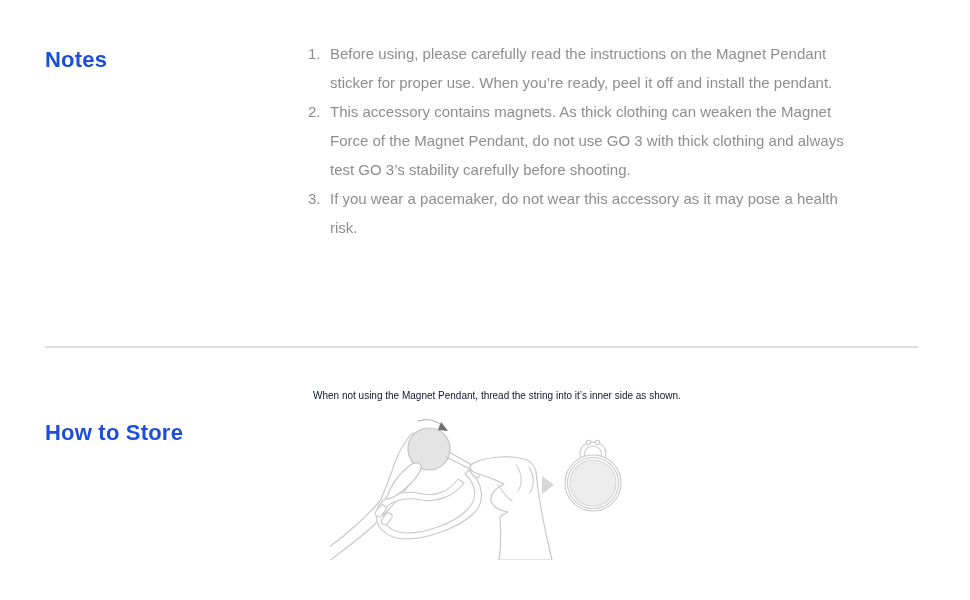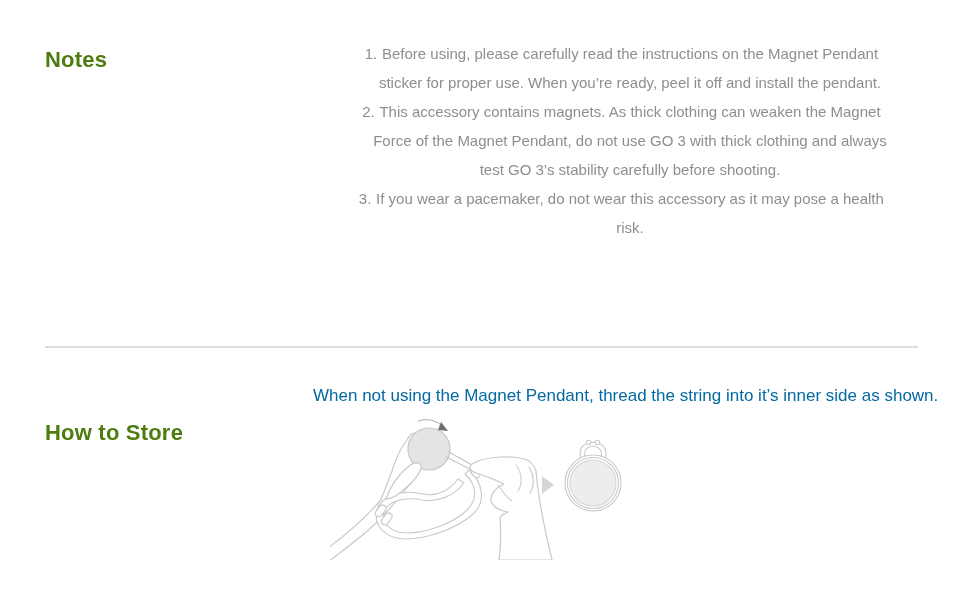--- a/index.html
+++ b/index.html
@@ -8,41 +8,40 @@
     position: relative;
     font-family: "Liberation Sans", "DejaVu Sans", sans-serif;
     color: #8e8e8e;
   }
   .section-heading {
     position: absolute;
     left: 45px;
     font-size: 22px;
     line-height: 26px;
     font-weight: bold;
-    color: #4d7c0f;
+    color: #1d4ed8;
     letter-spacing: 0.2px;
     white-space: nowrap;
   }
   #notes-heading { top: 47px; }
   #store-heading { top: 384px; margin-top: 36px; }
 
   ol.notes-list {
     position: absolute;
     left: 308px;
     top: 39px;
     width: 622px;
     list-style: none;
     font-size: 15px;
     line-height: 29px;
     color: #8e8e8e;
   }
   ol.notes-list li {
     padding-left: 22px;
     text-indent: -22px;
-    text-align: center;
   }
   ol.notes-list .num {
     display: inline-block;
     width: 22px;
     text-indent: 0;
   }
   ol.notes-list .num-tight { width: 13px; }
   ol.notes-list .txt { white-space: pre-line; }
 
   .divider {
@@ -51,23 +50,23 @@
     top: 346px;
     width: 873px;
     height: 2px;
     background: #dedede;
   }
 
   .store-desc {
     position: absolute;
     left: 313px;
     top: 385px;
-    font-size: 17px;
+    font-size: 10px;
     line-height: 22px;
-    color: #0369a1;
+    color: #0f172a;
     white-space: nowrap;
   }
 
   .illustration {
     position: absolute;
     left: 330px;
     top: 415px;
     width: 310px;
     height: 145px;
   }

